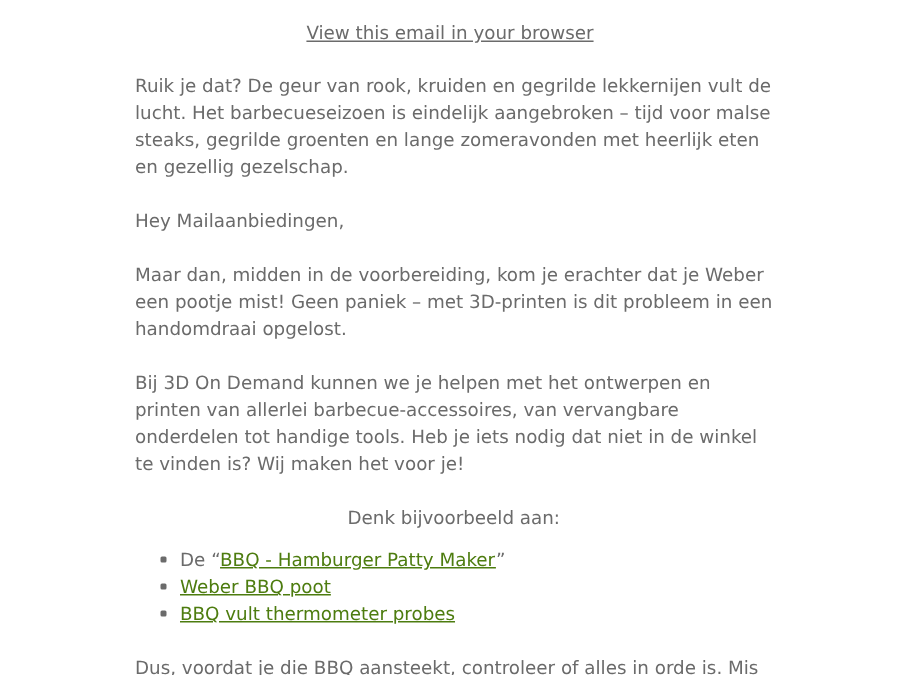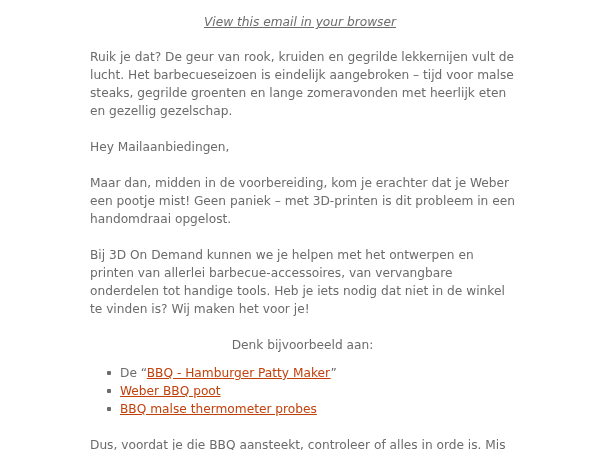--- a/index.html
+++ b/index.html
@@ -5,21 +5,20 @@
     html, body { margin: 0; padding: 0; background: #ffffff; }
     body {
       width: 600px; height: 450px; overflow: hidden;
       font-family: "DejaVu Sans", "Liberation Sans", sans-serif;
       color: #6b6b6b;
     }
     .topbar {
       text-align: center;
       padding-top: 11px;
       height: 20px;
-      font-style: italic;
     }
     .topbar a {
       color: #6b6b6b;
       font-size: 12.2px;
       text-decoration: underline;
     }
     .content {
       position: absolute;
       left: 90px;
       top: 48px;
@@ -27,21 +26,21 @@
       font-size: 12.2px;
       line-height: 18px;
     }
     .content p { margin: 0 0 18px 0; }
     .content ul { margin: 0 0 18px 0; padding-left: 30px; list-style: none; }
     .content li { position: relative; }
     .content li .bullet {
       position: absolute; left: -13px; top: 7px;
       width: 4px; height: 4px; background: #6b6b6b; border-radius: 1px;
     }
-    .content a { color: #c2410c; text-decoration: underline; }
+    .content a { color: #4d7c0f; text-decoration: underline; }
   </style>
 </head>
 <body>
 
 <div class="topbar">
   <a href="#">View this email in your browser</a>
 </div>
 
 <div class="content">
   <p>Ruik je dat? De geur van rook, kruiden en gegrilde lekkernijen vult de lucht. Het barbecueseizoen is eindelijk aangebroken – tijd voor malse steaks, gegrilde groenten en lange zomeravonden met heerlijk eten en gezellig gezelschap.</p>
@@ -53,17 +52,17 @@
     <li>
       <span class="bullet"></span>
       <span>De “</span><a href="#">BBQ - Hamburger Patty Maker</a><span>”</span>
     </li>
     <li>
       <span class="bullet"></span>
       <a href="#">Weber BBQ poot</a>
     </li>
     <li>
       <span class="bullet"></span>
-      <a href="#">BBQ malse thermometer probes</a>
+      <a href="#">BBQ vult thermometer probes</a>
     </li>
   </ul>
   <p>Dus, voordat je die BBQ aansteekt, controleer of alles in orde is. Mis je iets? Laat het ons weten, en wij zorgen ervoor dat je snel weer kunt genieten van de perfecte grillavond!</p>
 </div>
 
 </body></html>

